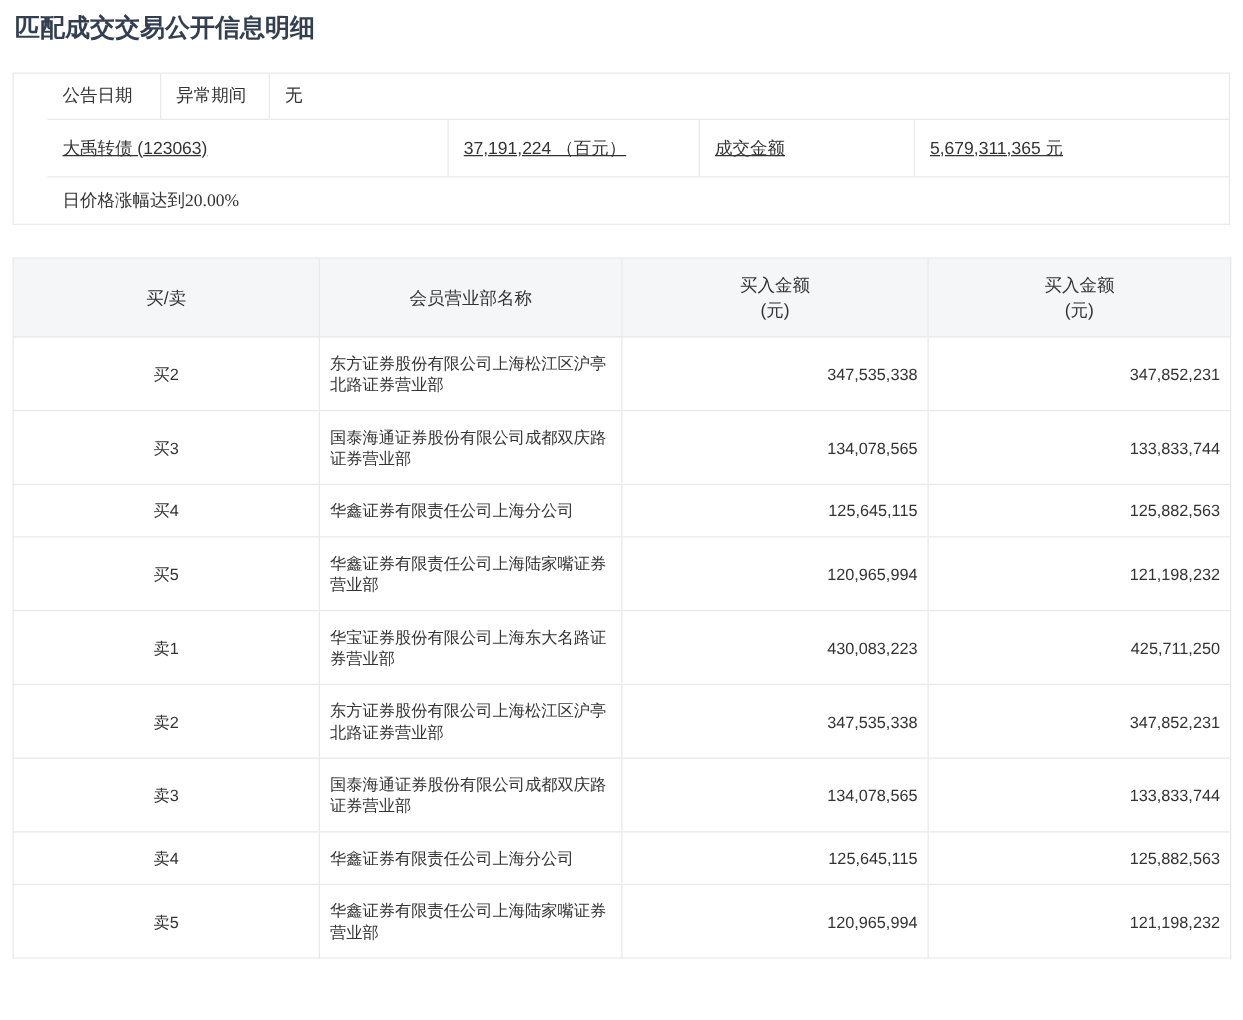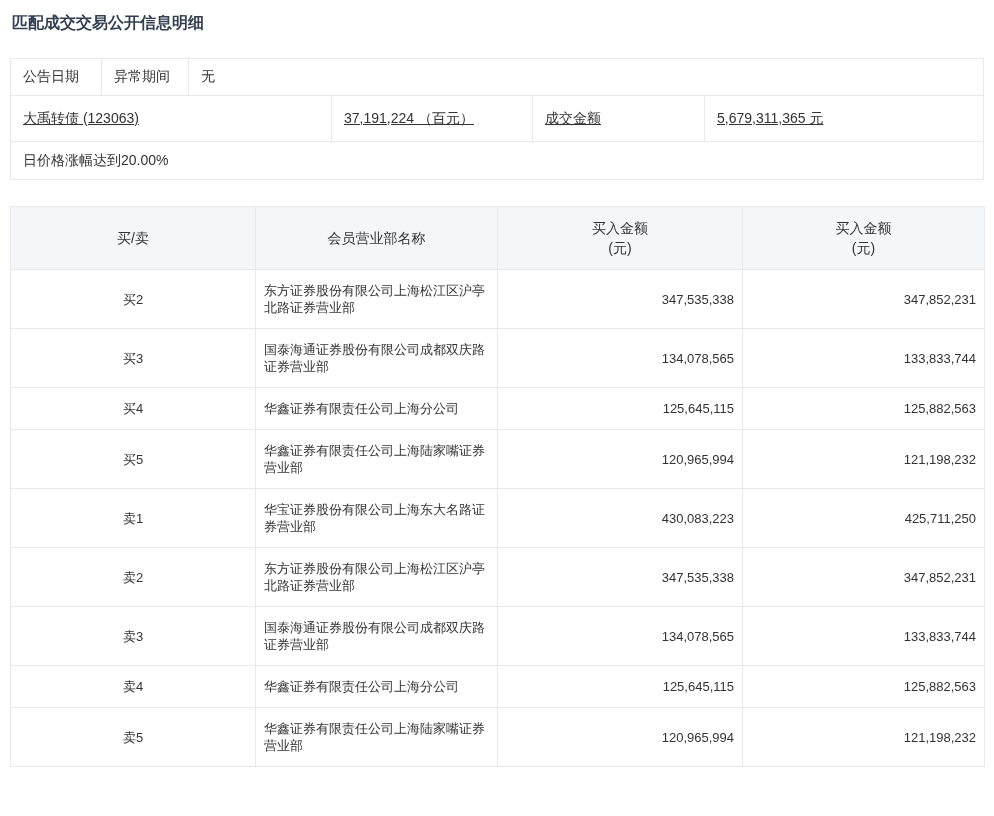--- a/index.html
+++ b/index.html
@@ -12,45 +12,46 @@
   html, body { margin: 0; padding: 0; }
   body {
     background: #ffffff;
     color: var(--text);
     font-family: "Liberation Sans", "DejaVu Sans", sans-serif;
     font-size: 14px;
   }
   .page { width: 994px; padding: 0 10px; }
 
   .page-title {
-    font-size: 16px;
+    font-size: 20px;
     font-weight: bold;
     color: var(--title-color);
     margin: 14px 0 26px 2px;
     line-height: 18px;
   }
 
   
   .info {
     border: 1px solid var(--border);
     font-size: 14px;
+    padding-left: 27px;
   }
   .info-row { display: flex; }
   .info-row + .info-row { border-top: 1px solid var(--border); }
   .info-cell {
     display: flex;
     align-items: center;
     padding: 0 12px;
     min-height: 36px;
     white-space: nowrap;
     overflow: hidden;
   }
   .info-cell + .info-cell { border-left: 1px solid var(--border); }
   .r2 .info-cell { min-height: 45px; text-decoration: underline; }
-  .r3 .info-cell { min-height: 37px; }
+  .r3 .info-cell { min-height: 37px; font-family: Liberation Serif, serif; }
   .w90  { width: 90px; }
   .w230 { width: 230px; }
   .w87  { width: 87px; }
   .w320 { width: 320px; }
   .w201 { width: 201px; }
   .w172 { width: 172px; }
   .grow { flex: 1; }
 
   
   .trade-table {

